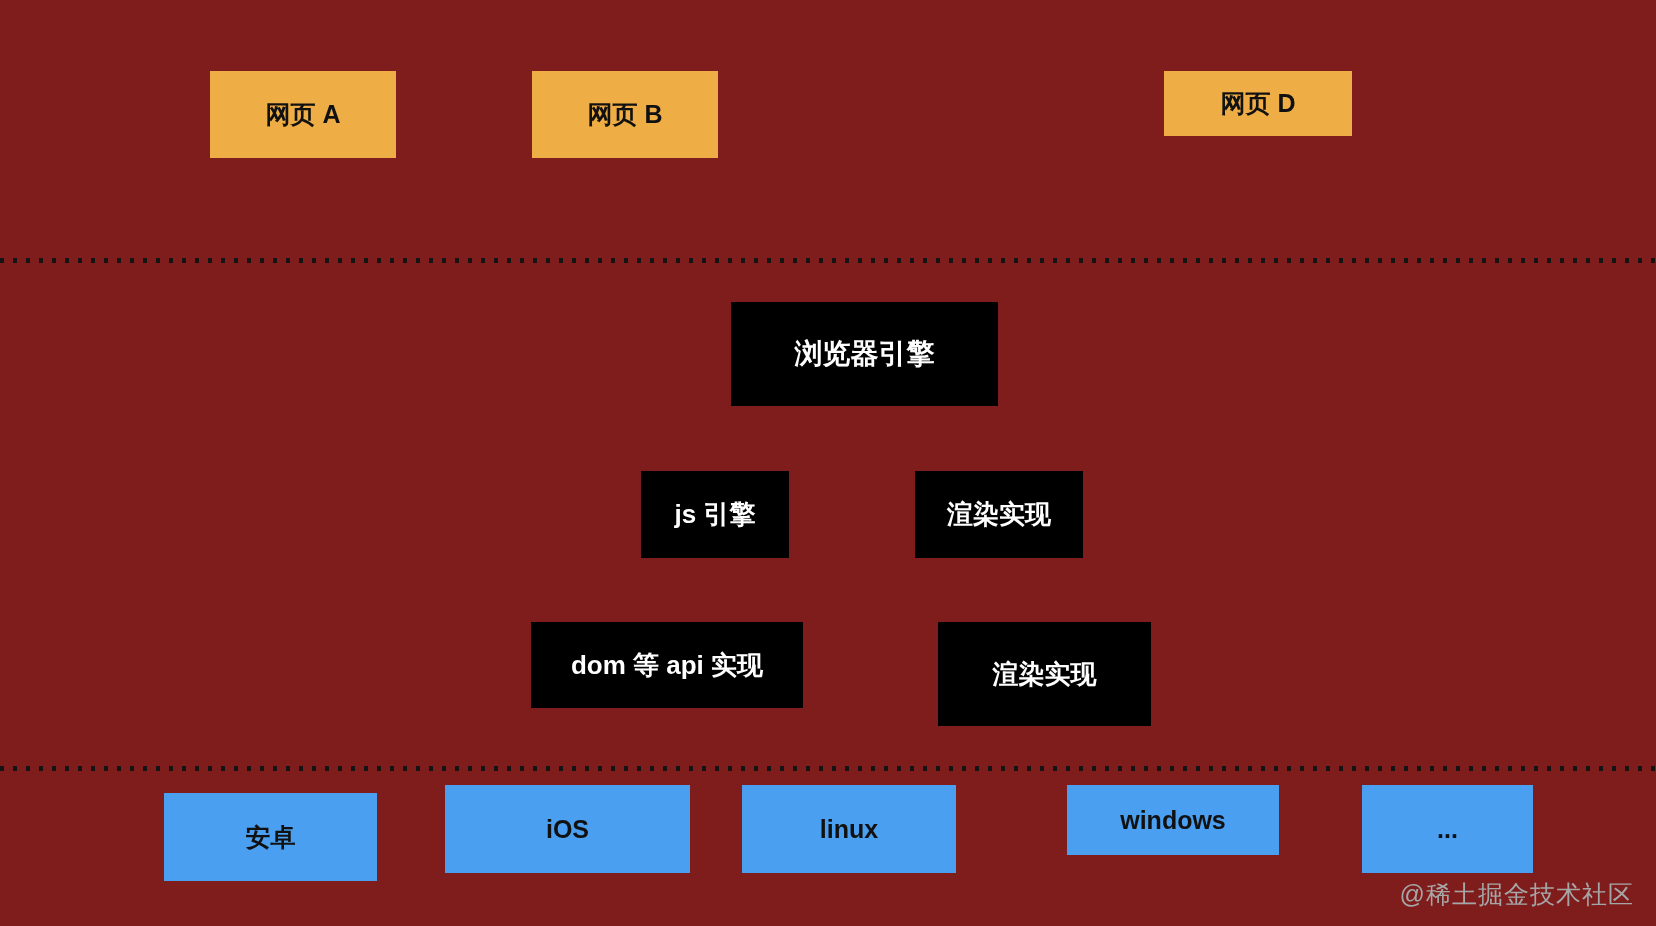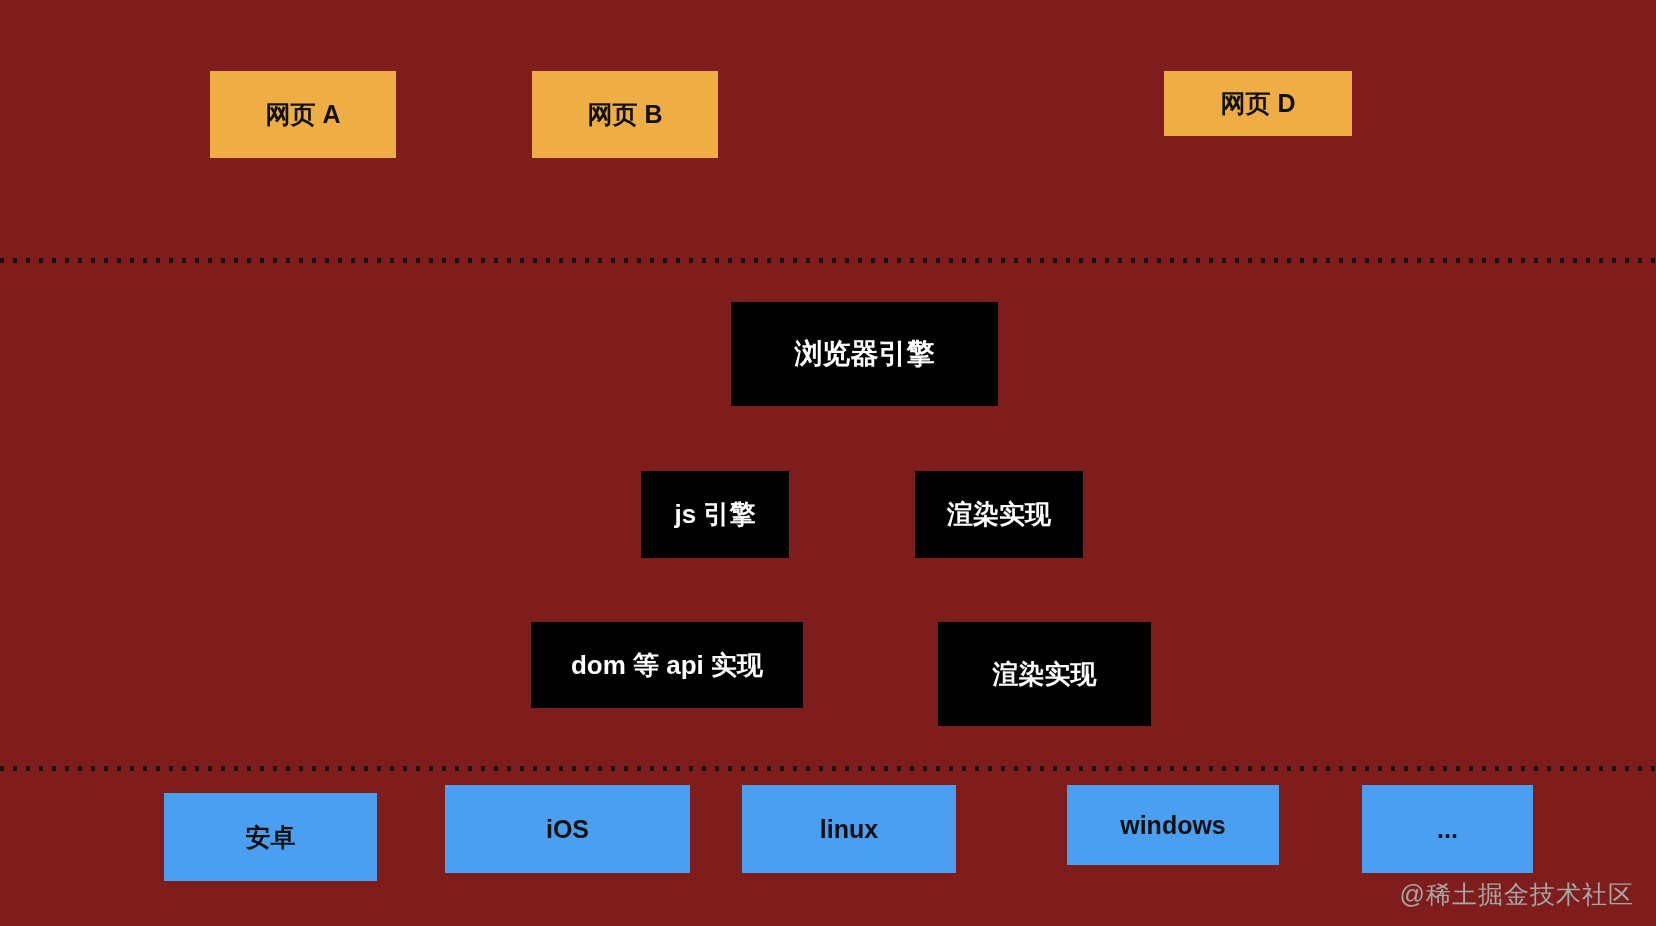--- a/index.html
+++ b/index.html
@@ -63,21 +63,21 @@
   .browser-engine { left: 731px; top: 302px; width: 267px; height: 104px; font-size: 28px; }
   .js-engine      { left: 641px; top: 471px; width: 148px; height: 87px;  font-size: 26px; }
   .render-engine  { left: 915px; top: 471px; width: 168px; height: 87px;  font-size: 26px; }
   .dom-api        { left: 531px; top: 622px; width: 272px; height: 86px;  font-size: 26px; }
   .render-impl    { left: 938px; top: 622px; width: 213px; height: 104px;  font-size: 26px; }
 
   
   .os-android { left: 164px;  top: 793px; width: 213px; height: 88px; font-family: Liberation Serif, serif; }
   .os-ios     { left: 445px;  top: 785px; width: 245px; height: 88px; }
   .os-linux   { left: 742px;  top: 785px; width: 214px; height: 88px; }
-  .os-windows { left: 1067px; top: 785px; width: 212px; height: 80px; }
+  .os-windows { left: 1067px; top: 785px; width: 212px; height: 70px; }
   .os-more    { left: 1362px; top: 785px; width: 171px; height: 88px; }
 
   .watermark {
     position: absolute;
     right: 22px;
     top: 878px;
     font-size: 25px;
     font-weight: normal;
     color: #a6a6a6;
     letter-spacing: 1px;

